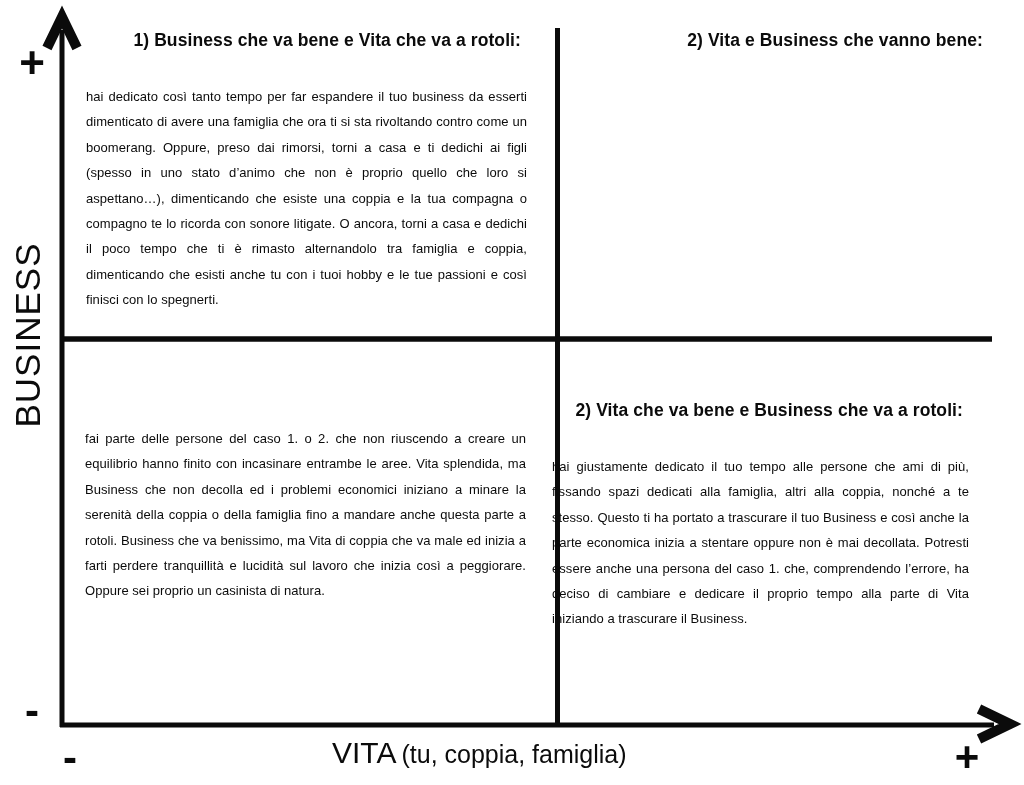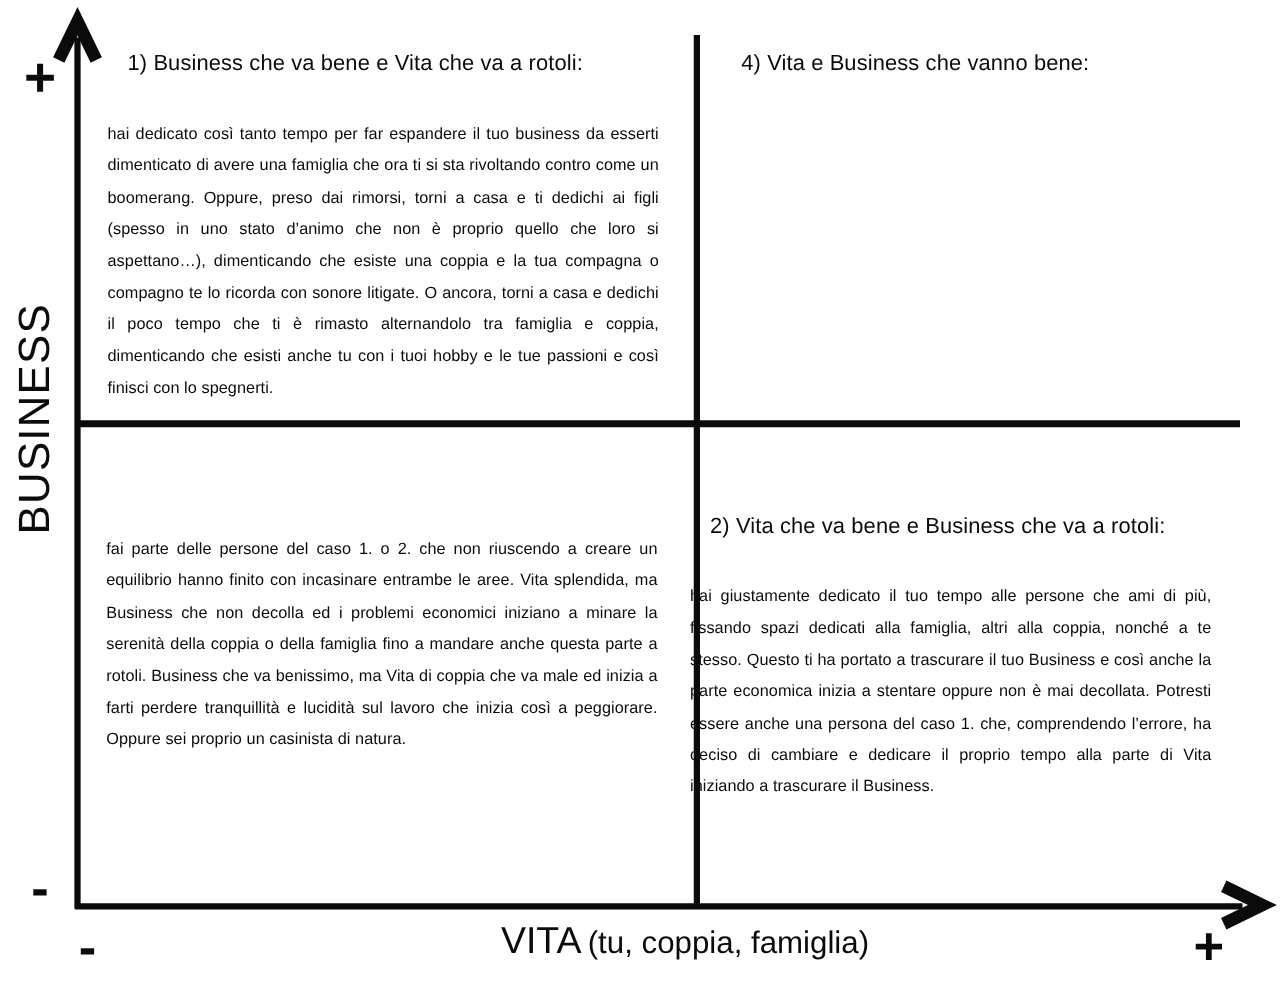--- a/index.html
+++ b/index.html
@@ -18,26 +18,27 @@
   }
   #axes-svg {
     position: absolute;
     left: 0; top: 0;
     width: 1024px; height: 785px;
   }
   .quadrant {
     position: absolute;
   }
   .quadrant h2 {
-    margin: 16px;
+    margin: 6px;
     font-size: 17.5px;
     line-height: 24px;
-    font-weight: normal;
+    font-weight: bold;
     letter-spacing: 0.1px;
     white-space: nowrap;
+    text-align: right;
   }
   .quadrant p {
     margin: 32px 0 0 0;
     font-size: 13px;
     line-height: 25.4px;
     text-align: justify;
     letter-spacing: 0.05px;
   }
   #q1 { left: 86px;  top: 22px;  width: 441px; }
   #q4 { left: 577px; top: 22px;  width: 412px; }
@@ -52,24 +53,23 @@
     height: 40px;
     transform: rotate(-90deg);
     text-align: center;
     font-size: 35px;
     line-height: 40px;
     letter-spacing: 1px;
     font-weight: 400;
   }
   .x-axis-label {
     position: absolute;
-    left: 318px;
+    left: 332px;
     top: 736px;
     width: 460px;
-    text-align: center;
     white-space: nowrap;
   }
   .x-axis-label .main {
     font-size: 30px;
     font-weight: 400;
   }
   .x-axis-label .sub {
     font-size: 25px;
     font-weight: 400;
     margin-left: 5px;
@@ -112,21 +112,21 @@
   <div class="x-axis-label">
     <span class="main">VITA</span><span class="sub">(tu, coppia, famiglia)</span>
   </div>
 
   <div class="quadrant" id="q1">
     <h2>1) Business che va bene e Vita che va a rotoli:</h2>
     <p>hai dedicato così tanto tempo per far espandere il tuo business da esserti dimenticato di avere una famiglia che ora ti si sta rivoltando contro come un boomerang. Oppure, preso dai rimorsi, torni a casa e ti dedichi ai figli (spesso in uno stato d’animo che non è proprio quello che loro si aspettano…), dimenticando che esiste una coppia e la tua compagna o compagno te lo ricorda con sonore litigate. O ancora, torni a casa e dedichi il poco tempo che ti è rimasto alternandolo tra famiglia e coppia, dimenticando che esisti anche tu con i tuoi hobby e le tue passioni e così finisci con lo spegnerti.</p>
   </div>
 
   <div class="quadrant" id="q4">
-    <h2>4) Vita e Business che vanno bene:</h2>
+    <h2>2) Vita e Business che vanno bene:</h2>
   </div>
 
   <div class="quadrant" id="q3">
     <p>fai parte delle persone del caso 1. o 2. che non riuscendo a creare un equilibrio hanno finito con incasinare entrambe le aree. Vita splendida, ma Business che non decolla ed i problemi economici iniziano a minare la serenità della coppia o della famiglia fino a mandare anche questa parte a rotoli. Business che va benissimo, ma Vita di coppia che va male ed inizia a farti perdere tranquillità e lucidità sul lavoro che inizia così a peggiorare. Oppure sei proprio un casinista di natura.</p>
   </div>
 
   <div class="quadrant" id="q2">
     <h2>2) Vita che va bene e Business che va a rotoli:</h2>
     <p>hai giustamente dedicato il tuo tempo alle persone che ami di più, fissando spazi dedicati alla famiglia, altri alla coppia, nonché a te stesso. Questo ti ha portato a trascurare il tuo Business e così anche la parte economica inizia a stentare oppure non è mai decollata. Potresti essere anche una persona del caso 1. che, comprendendo l’errore, ha deciso di cambiare e dedicare il proprio tempo alla parte di Vita iniziando a trascurare il Business.</p>
   </div>

